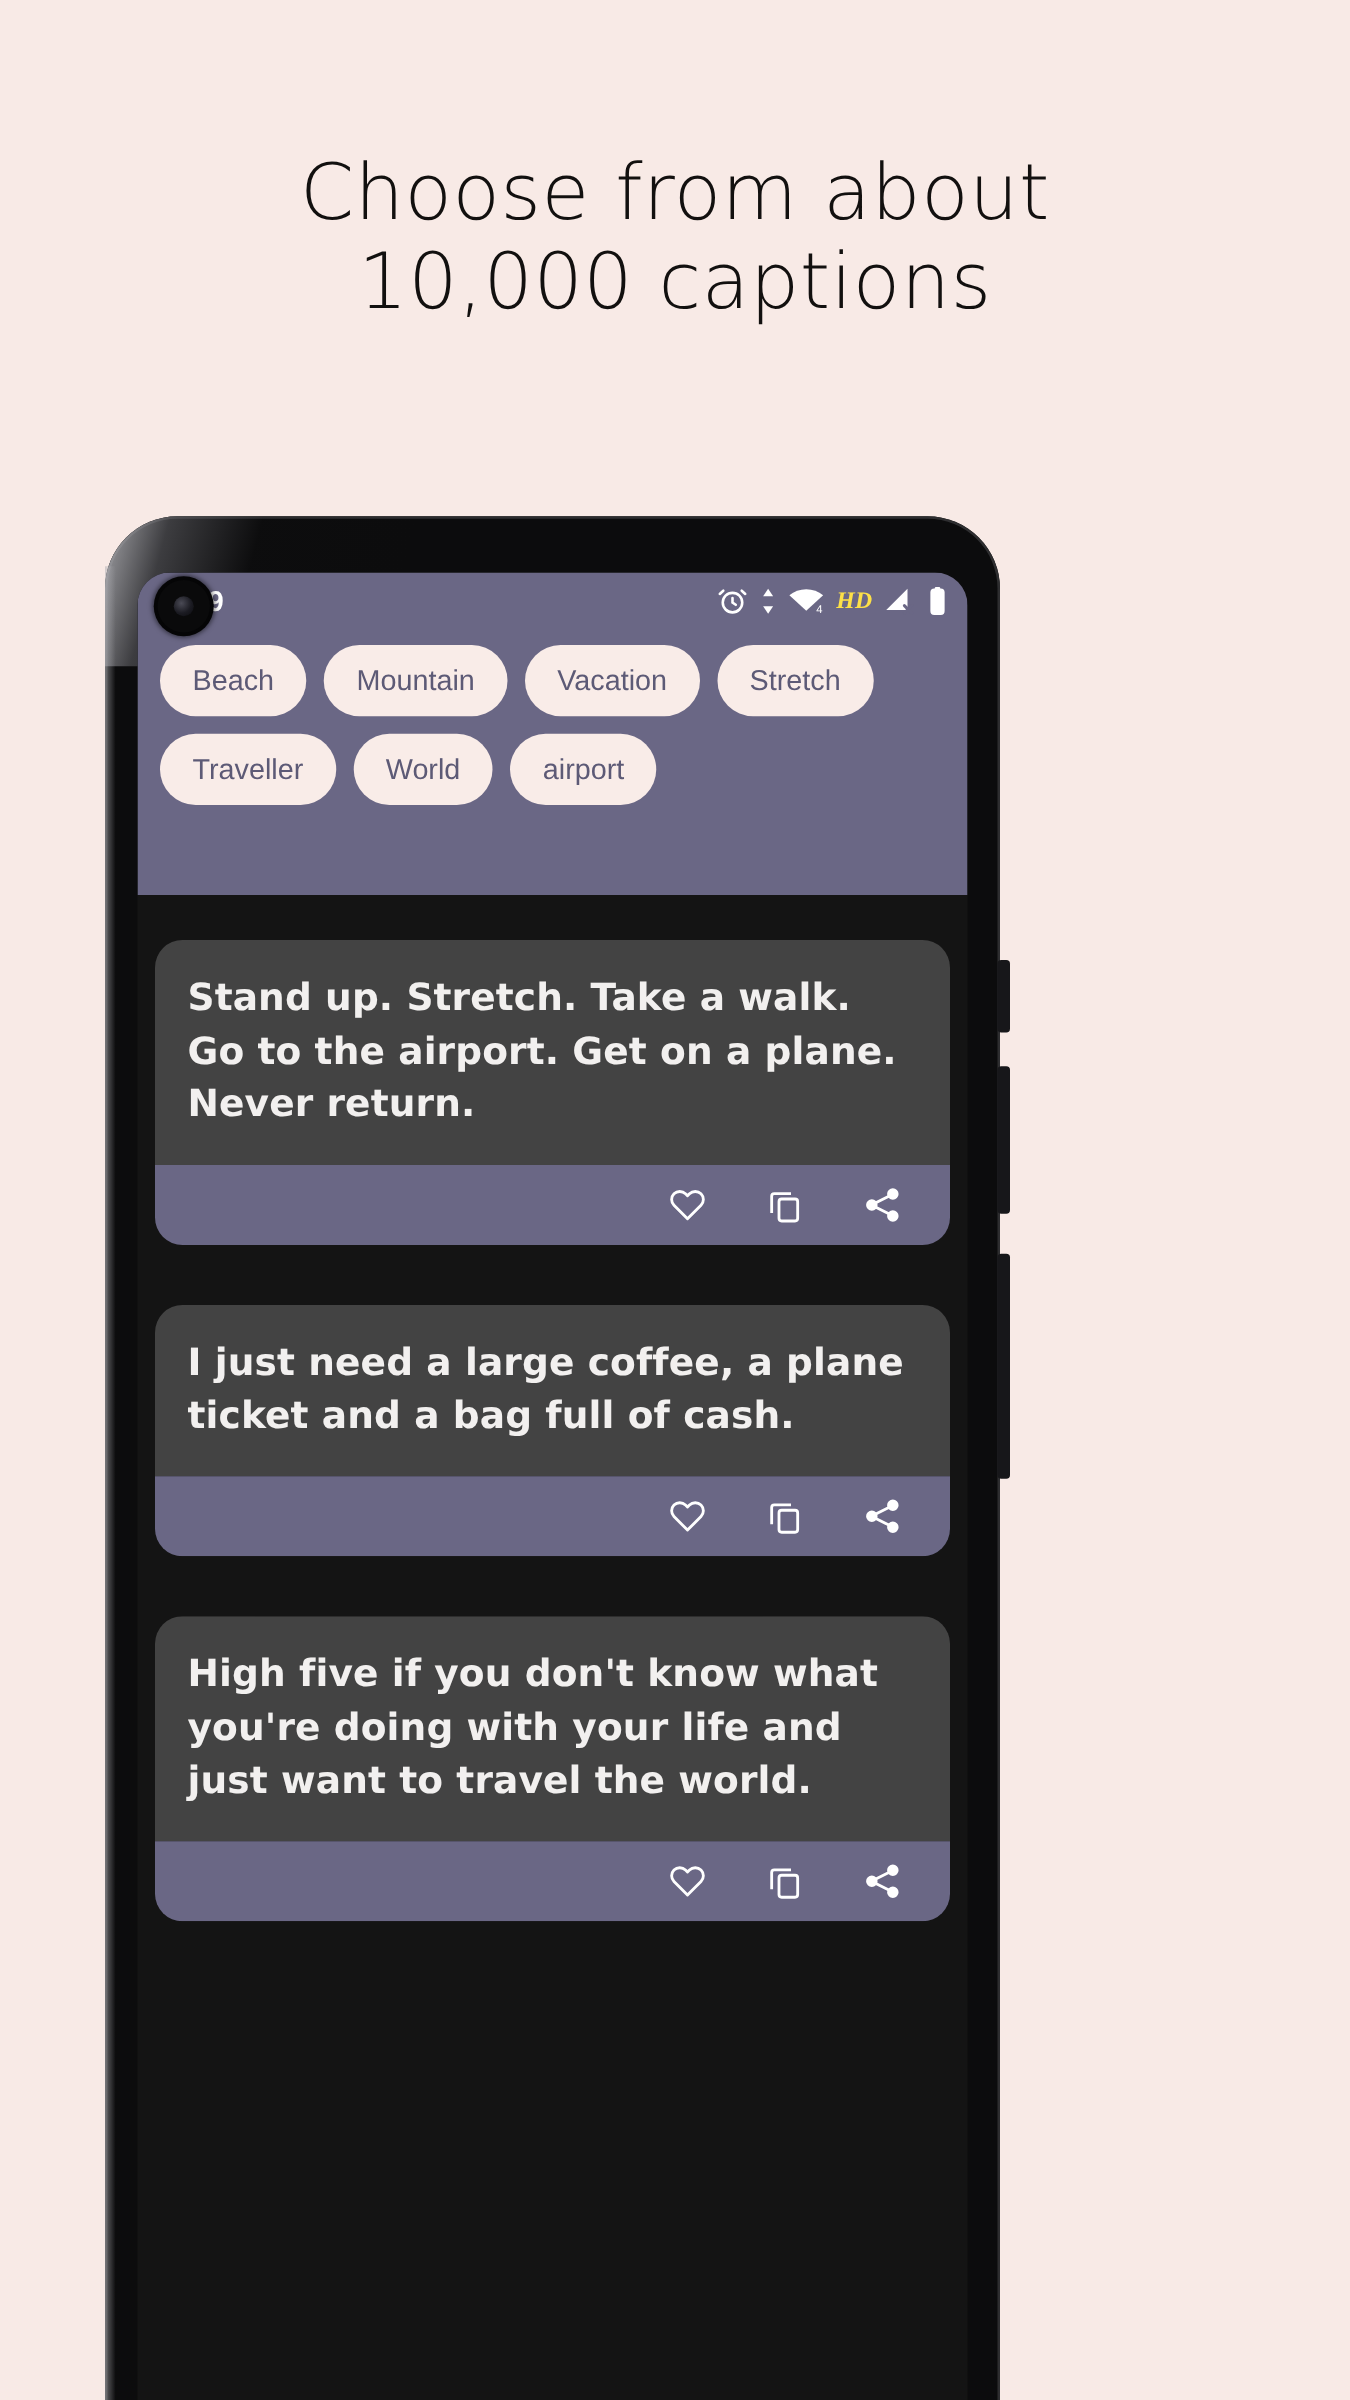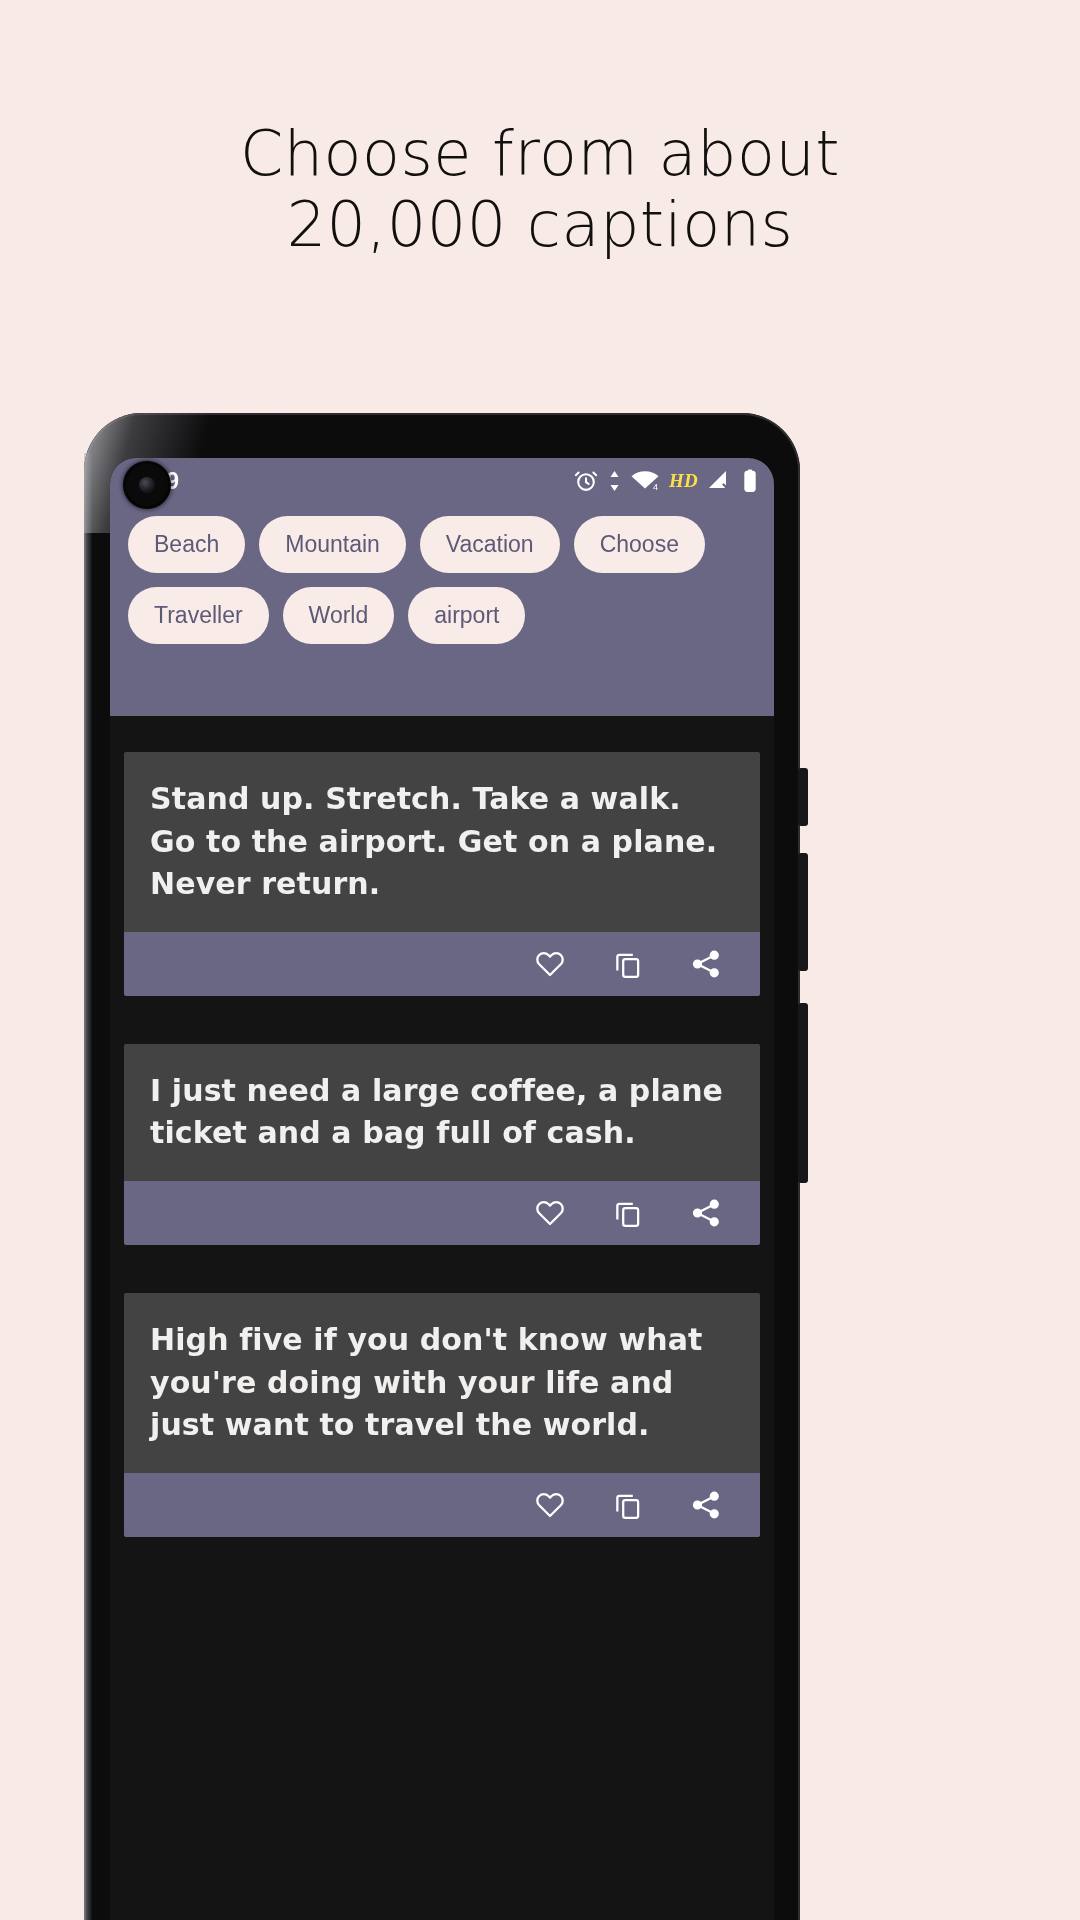--- a/index.html
+++ b/index.html
@@ -169,21 +169,21 @@
     white-space: nowrap;
     font-family: "Liberation Sans", sans-serif;
   }
 
   
   .cards {
     padding: 36px 14px 0 14px;
   }
   .card {
     margin-bottom: 48px;
-    border-radius: 2px;
+    border-radius: 22px;
     overflow: hidden;
   }
   .card-text {
     background: #434343;
     color: #f2f0ef;
     padding: 26px 26px 26px 26px;
     font-size: 30px;
     font-weight: 700;
     line-height: 1.42;
     letter-spacing: 0.1px;
@@ -201,21 +201,21 @@
   .card-actions .act { cursor: pointer; display: block; }
   .card-actions svg { display: block; }
 </style>
 </head>
 <body>
 
 <div id="stage">
 
   <div class="headline">
     <span class="l1">Choose from about</span>
-    <span class="l2">20,000 captions</span>
+    <span class="l2">10,000 captions</span>
   </div>
 
   <div id="phone">
 
     <div class="side-btn b1"></div>
     <div class="side-btn b2"></div>
     <div class="side-btn b3"></div>
 
     <div id="screen">
 
@@ -268,21 +268,21 @@
 
           </div>
         </div>
 
         <div class="chip-rows">
 
           <div class="chip-row">
             <div class="chip">Beach</div>
             <div class="chip">Mountain</div>
             <div class="chip">Vacation</div>
-            <div class="chip">Choose</div>
+            <div class="chip">Stretch</div>
           </div>
 
           <div class="chip-row">
             <div class="chip">Traveller</div>
             <div class="chip">World</div>
             <div class="chip">airport</div>
           </div>
 
         </div>
       </div>

